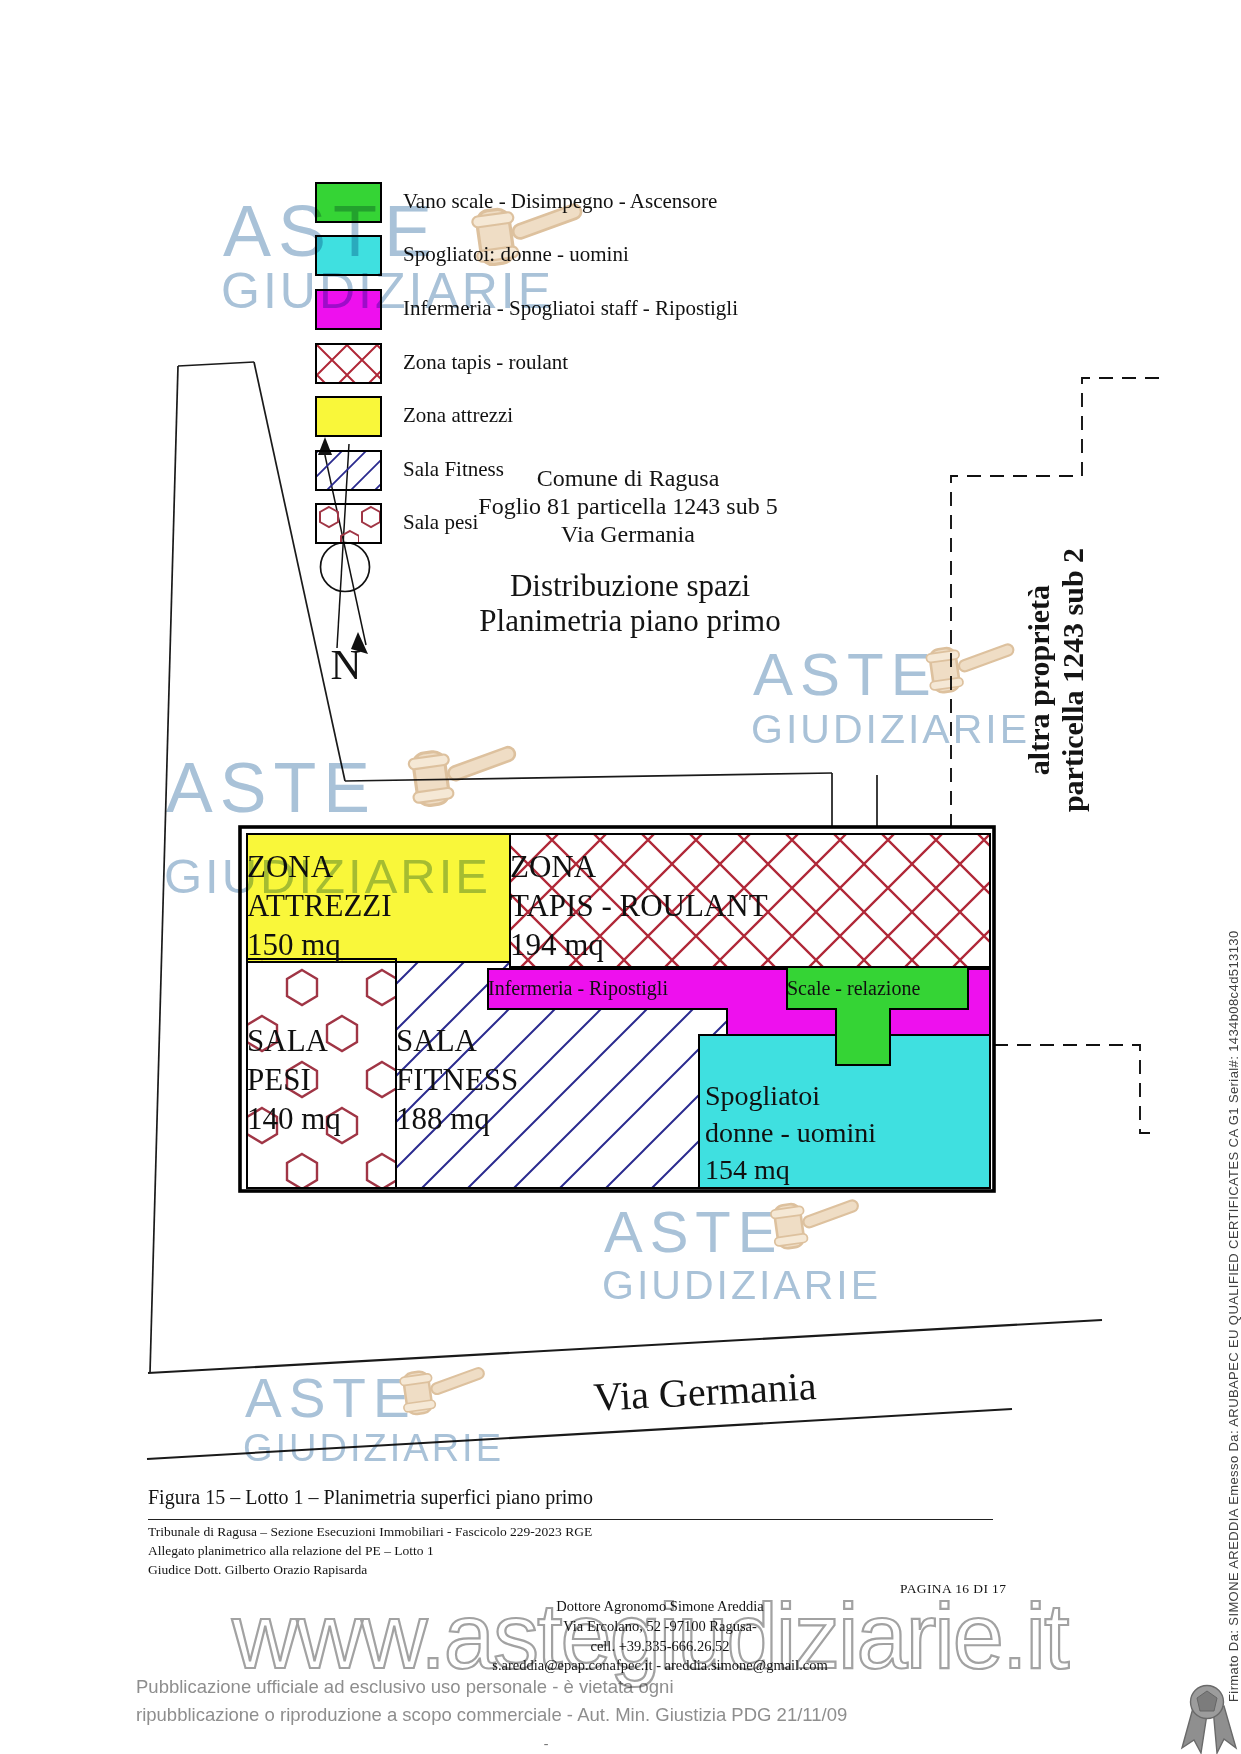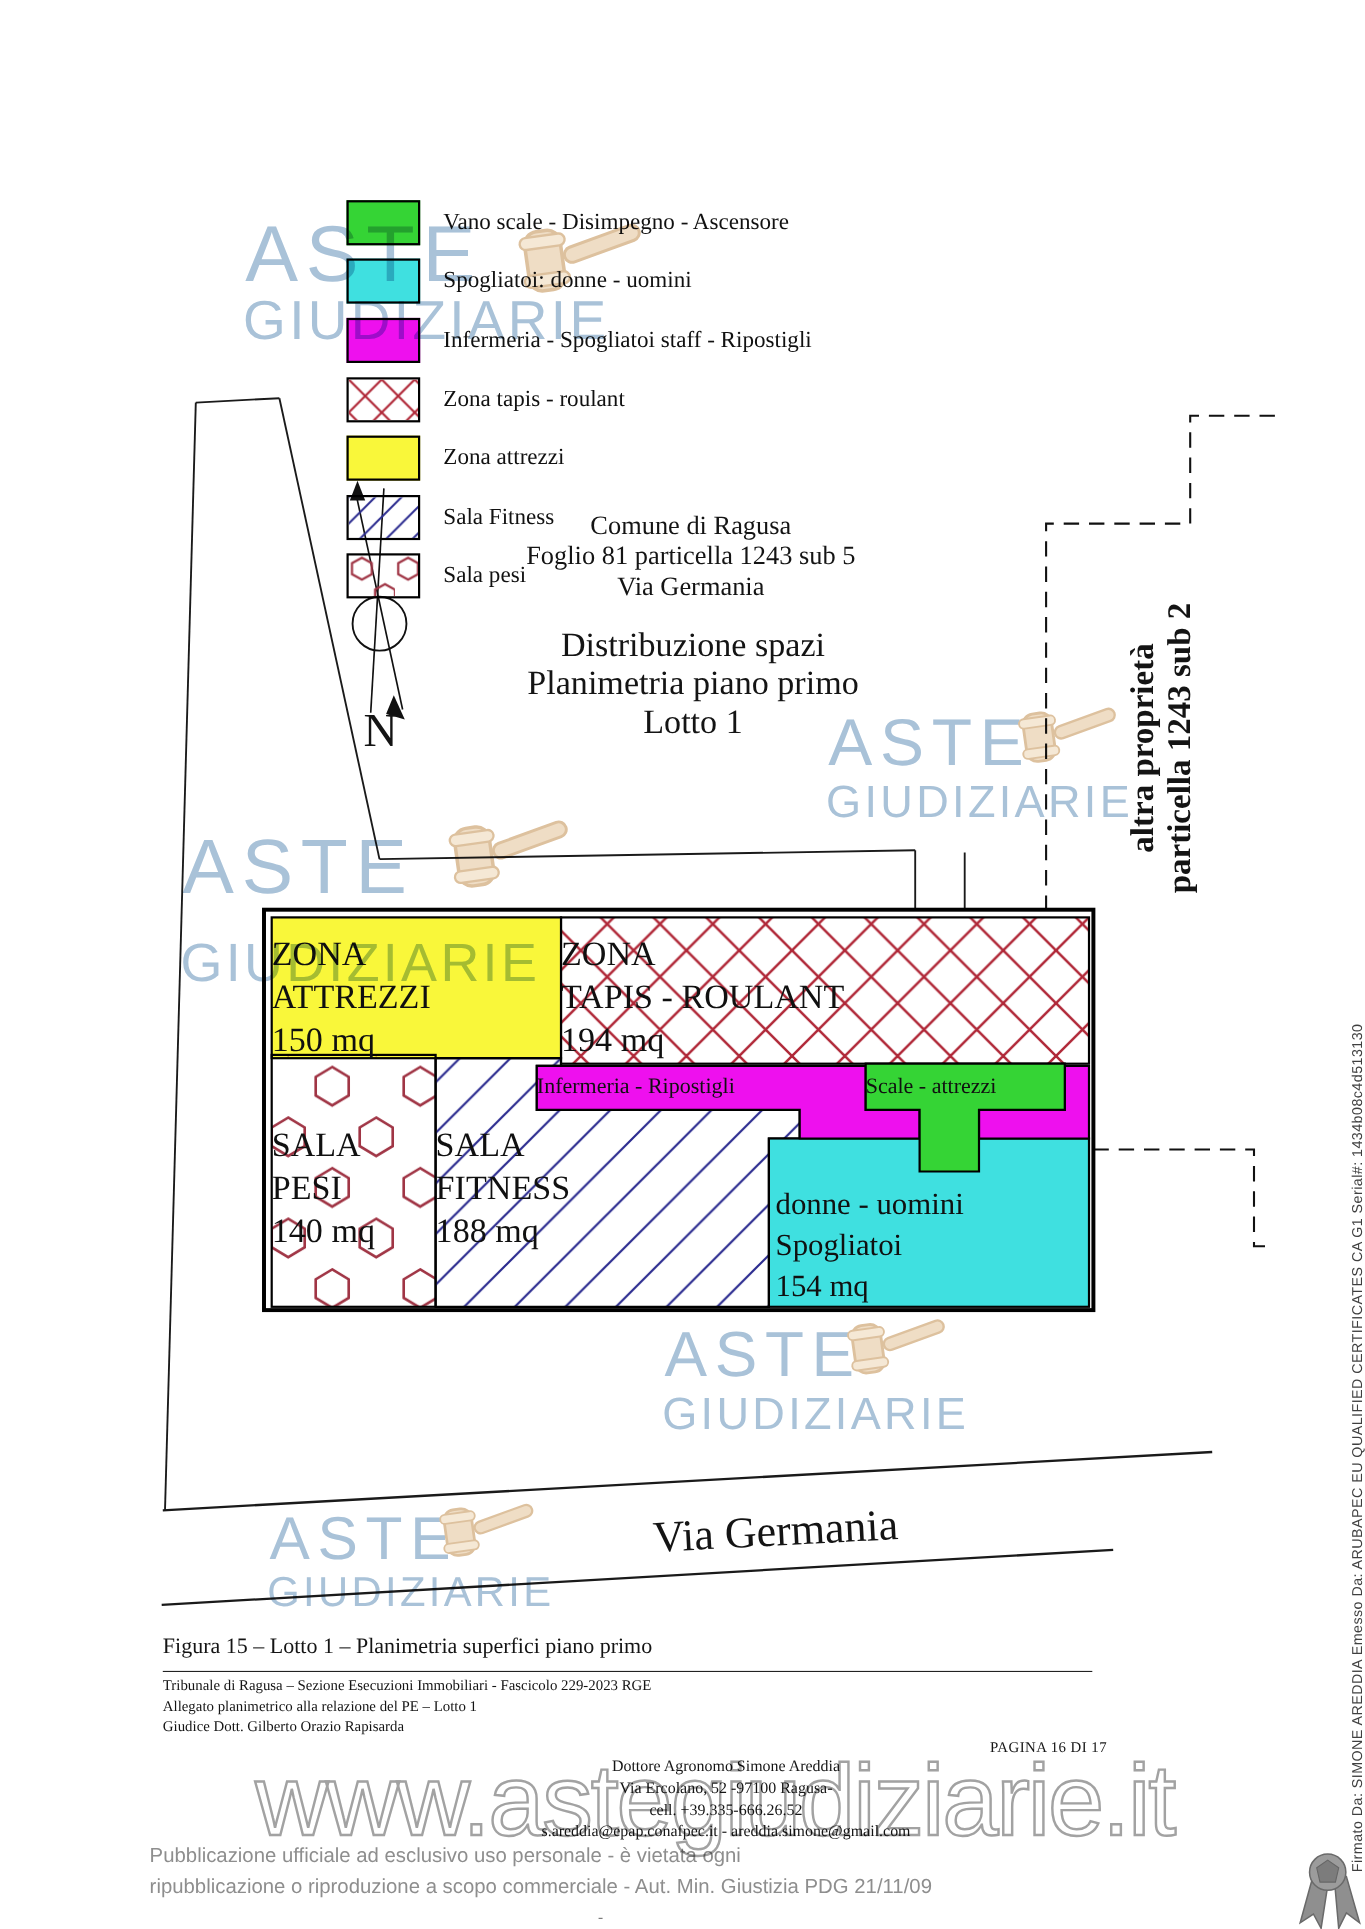--- a/index.html
+++ b/index.html
@@ -161,21 +161,20 @@
 
     <div class="loc-block">
       <div>Comune di Ragusa</div>
       <div>Foglio 81 particella 1243 sub 5</div>
       <div>Via Germania</div>
     </div>
 
     <div class="title-block">
       <div>Distribuzione spazi</div>
       <div>Planimetria piano primo</div>
-      <div>Lotto 1</div>
     </div>
 
     <div class="rot neighbor-line" style="left:1022px;top:812px;width:264px;">altra proprietà</div>
     <div class="rot neighbor-line" style="left:1056px;top:822px;width:284px;">particella 1243 sub 2</div>
 
     <div class="zone-label zone-big" style="left:247px;top:847px;width:263px;">
       <div>ZONA</div>
       <div>ATTREZZI</div>
       <div>150 mq</div>
     </div>
@@ -188,26 +187,26 @@
       <div>SALA</div>
       <div>PESI</div>
       <div>140 mq</div>
     </div>
     <div class="zone-label zone-big" style="left:396px;top:1021px;width:226px;">
       <div>SALA</div>
       <div>FITNESS</div>
       <div>188 mq</div>
     </div>
     <div class="zone-label zone-mid" style="left:705px;top:1077px;width:285px;">
+      <div>Spogliatoi</div>
       <div>donne - uomini</div>
-      <div>Spogliatoi</div>
       <div>154 mq</div>
     </div>
     <div class="zone-label zone-small" style="left:488px;top:976px;width:299px;">Infermeria - Ripostigli</div>
-    <div class="zone-label zone-small" style="left:787px;top:976px;width:181px;">Scale - attrezzi</div>
+    <div class="zone-label zone-small" style="left:787px;top:976px;width:181px;">Scale - relazione</div>
 
     <div class="txt center" style="left:560px;top:1368px;width:290px;font-size:40px;transform:rotate(-3deg);">Via Germania</div>
 
     <div class="caption">Figura 15 – Lotto 1 – Planimetria superfici piano primo</div>
     <div class="rule"></div>
     <div class="foot-line" style="top:1524px">Tribunale di Ragusa – Sezione Esecuzioni Immobiliari - Fascicolo 229-2023 RGE</div>
     <div class="foot-line" style="top:1543px">Allegato planimetrico alla relazione del PE – Lotto 1</div>
     <div class="foot-line" style="top:1562px">Giudice Dott. Gilberto Orazio Rapisarda</div>
     <div class="pagina">PAGINA 16 DI 17</div>
 

